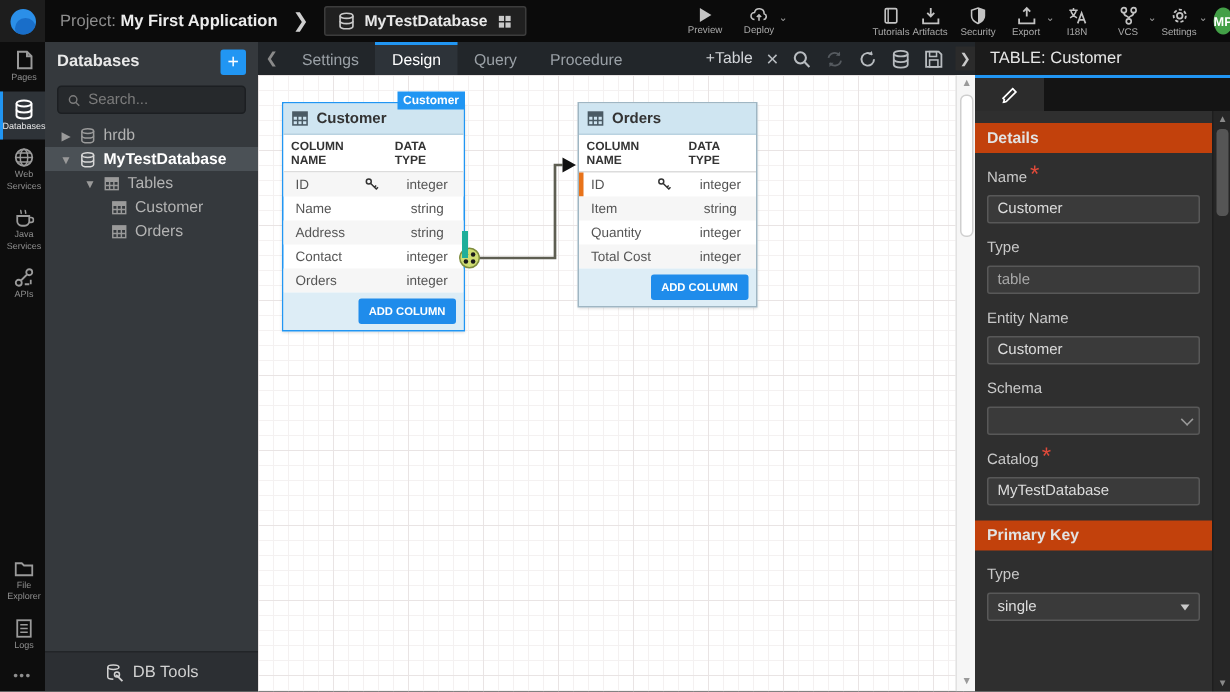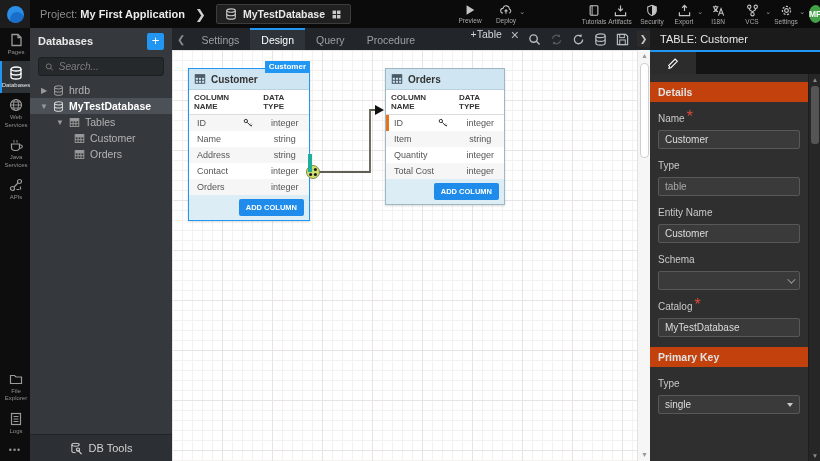--- a/index.html
+++ b/index.html
@@ -32,37 +32,37 @@
   .rail-item.active .rlbl { color:#e8e8e8; }
   .rail-spacer { flex:1; }
   .rail-dots { color:#8f8f8f; text-align:center; font-size:9px; letter-spacing:1px; padding:6px 0; }
 
   
   .sidebar { position:absolute; left:30px; top:28px; width:142px; height:433px; background:#35393d; display:flex; flex-direction:column; z-index:8; }
   .sb-head { height:26px; display:flex; align-items:center; padding:0 8px; }
   .sb-title { font-size:11px; font-weight:bold; color:#e9e9e9; flex:1; }
   .sb-add { width:17px; height:17px; background:#2196f3; border-radius:2px; color:#fff; font-size:13px; line-height:15px; text-align:center; cursor:pointer; }
   .sb-search { margin:3px 8px 6px; height:19px; background:#26292c; border:1px solid #1c1f22; border-radius:3px; display:flex; align-items:center; padding:0 6px; gap:5px; }
-  .sb-search input { background:transparent; border:none; outline:none; color:#cfcfcf; font-size:10px; width:100%; font-family:inherit;font-style:italic; }
+  .sb-search input { background:transparent; border:none; outline:none; color:#cfcfcf; font-size:10px; width:100%; font-family:inherit; }
   .sb-search input::placeholder { color:#7c7c7c; }
   .tree { font-size:10.5px; color:#b3b3b3; }
   .trow { height:16px; display:flex; align-items:center; gap:5px; cursor:pointer; white-space:nowrap; }
   .trow .tw { width:8px; font-size:8px; color:#9a9a9a; text-align:center; flex:0 0 auto; }
   .trow svg { flex:0 0 auto; color:#9a9a9a; }
   .trow.sel { background:#4b5156; color:#fff; font-weight:bold; }
   .sb-fill { flex:1; }
   .sb-foot { height:27px; background:#2c2f33; border-top:1px solid #222528; display:flex; align-items:center; justify-content:center; gap:6px; color:#d2d2d2; font-size:11px; cursor:pointer; }
 
   
   .main { position:absolute; left:172px; top:28px; width:478px; height:433px; display:flex; flex-direction:column; }
   .tabstrip { height:22px; background:#22262a; display:flex; align-items:stretch; flex:0 0 auto; }
   .ts-chev { color:#8a8a8a; font-size:10px; display:flex; align-items:center; padding:0 5px; cursor:pointer; }
   .tab { display:flex; align-items:center; padding:0 11px; font-size:10.5px; color:#9aa0a6; cursor:pointer; border-top:2px solid transparent; }
   .tab.active { background:#2d3339; color:#fff; border-top-color:#2196f3; }
-  .ts-tools { margin-left:auto; display:flex; gap:9px; padding-right:4px; }
+  .ts-tools { margin-left:auto; display:flex; align-items:center; gap:9px; padding-right:4px; }
   .ts-tools .txtbtn { color:#d2d5d9; font-size:10.5px; cursor:pointer; }
   .ts-ic { color:#b8bcc0; display:flex; align-items:center; cursor:pointer; }
   .ts-ic.dim { color:#565b60; }
   .ts-x { color:#b8bcc0; font-size:14px; line-height:1; cursor:pointer; }
   .collapse-btn { margin-left:4px; align-self:center; width:13px; height:16px; background:#2b2b2b; color:#c9c9c9; font-size:9px; display:flex; align-items:center; justify-content:center; cursor:pointer; }
 
   
   .canvas { position:relative; flex:1; background:#fff;
     background-image:
       linear-gradient(#e9e4e4 1px, transparent 1px),

